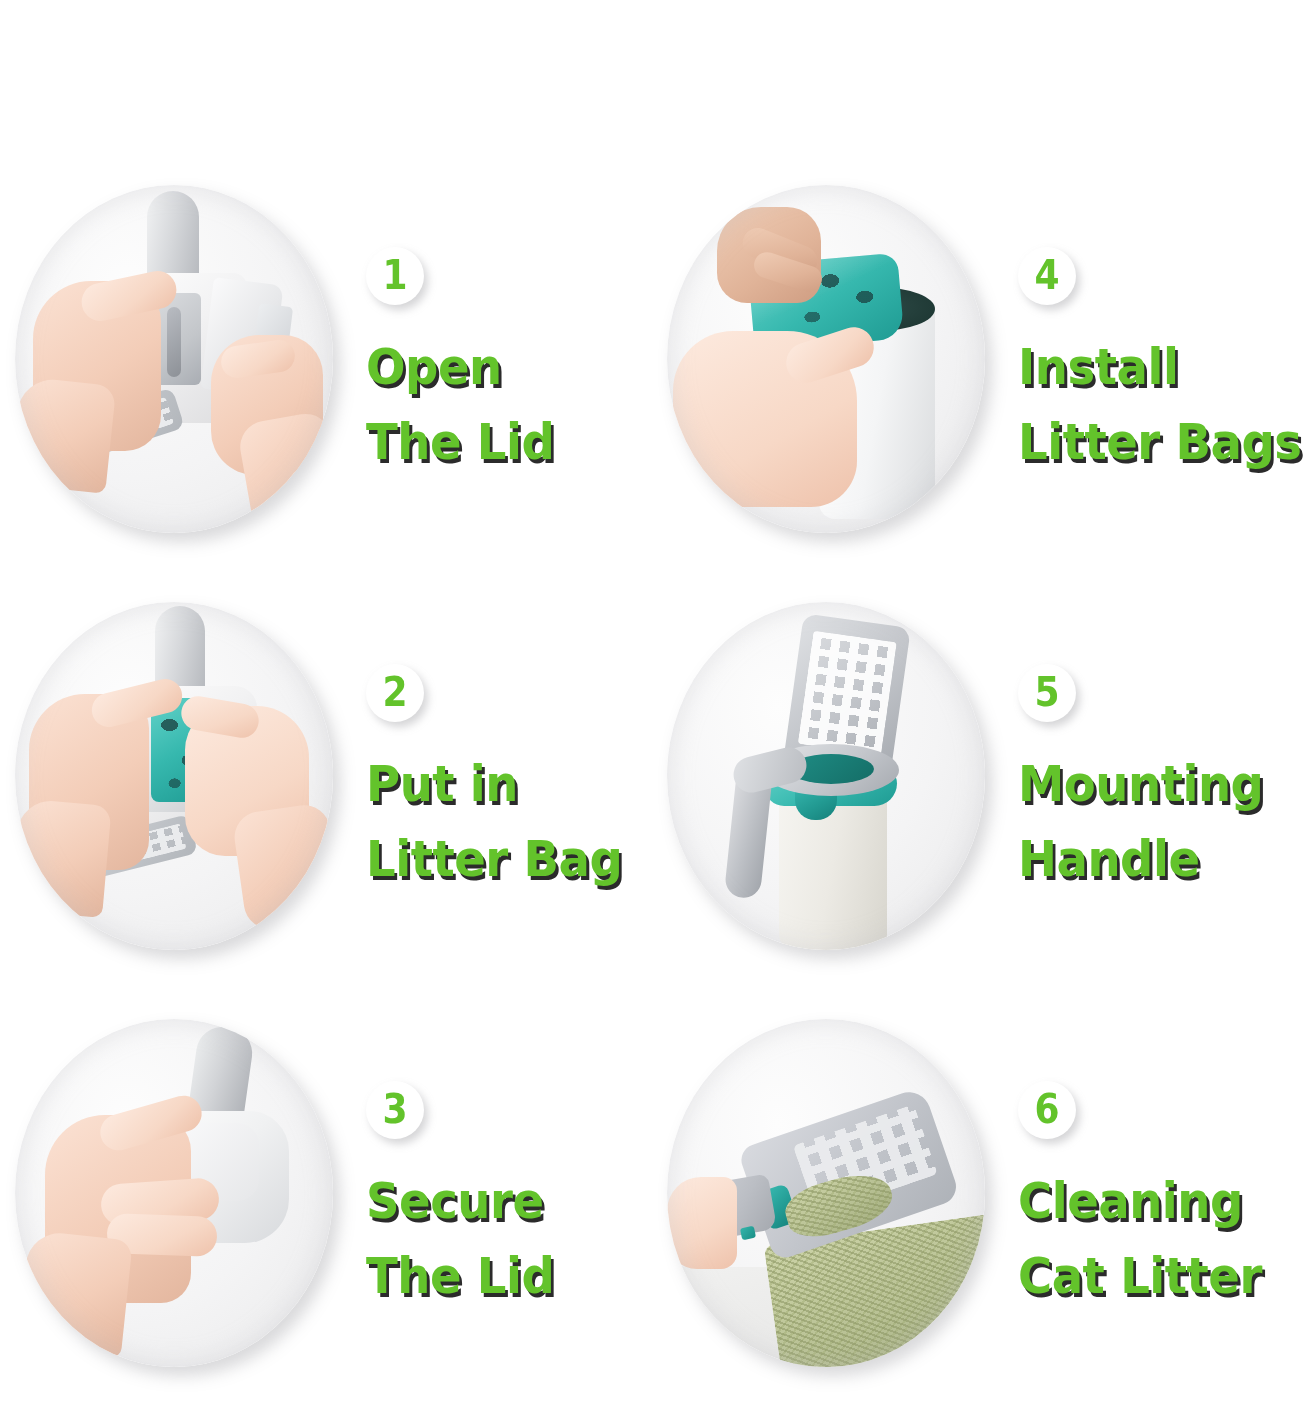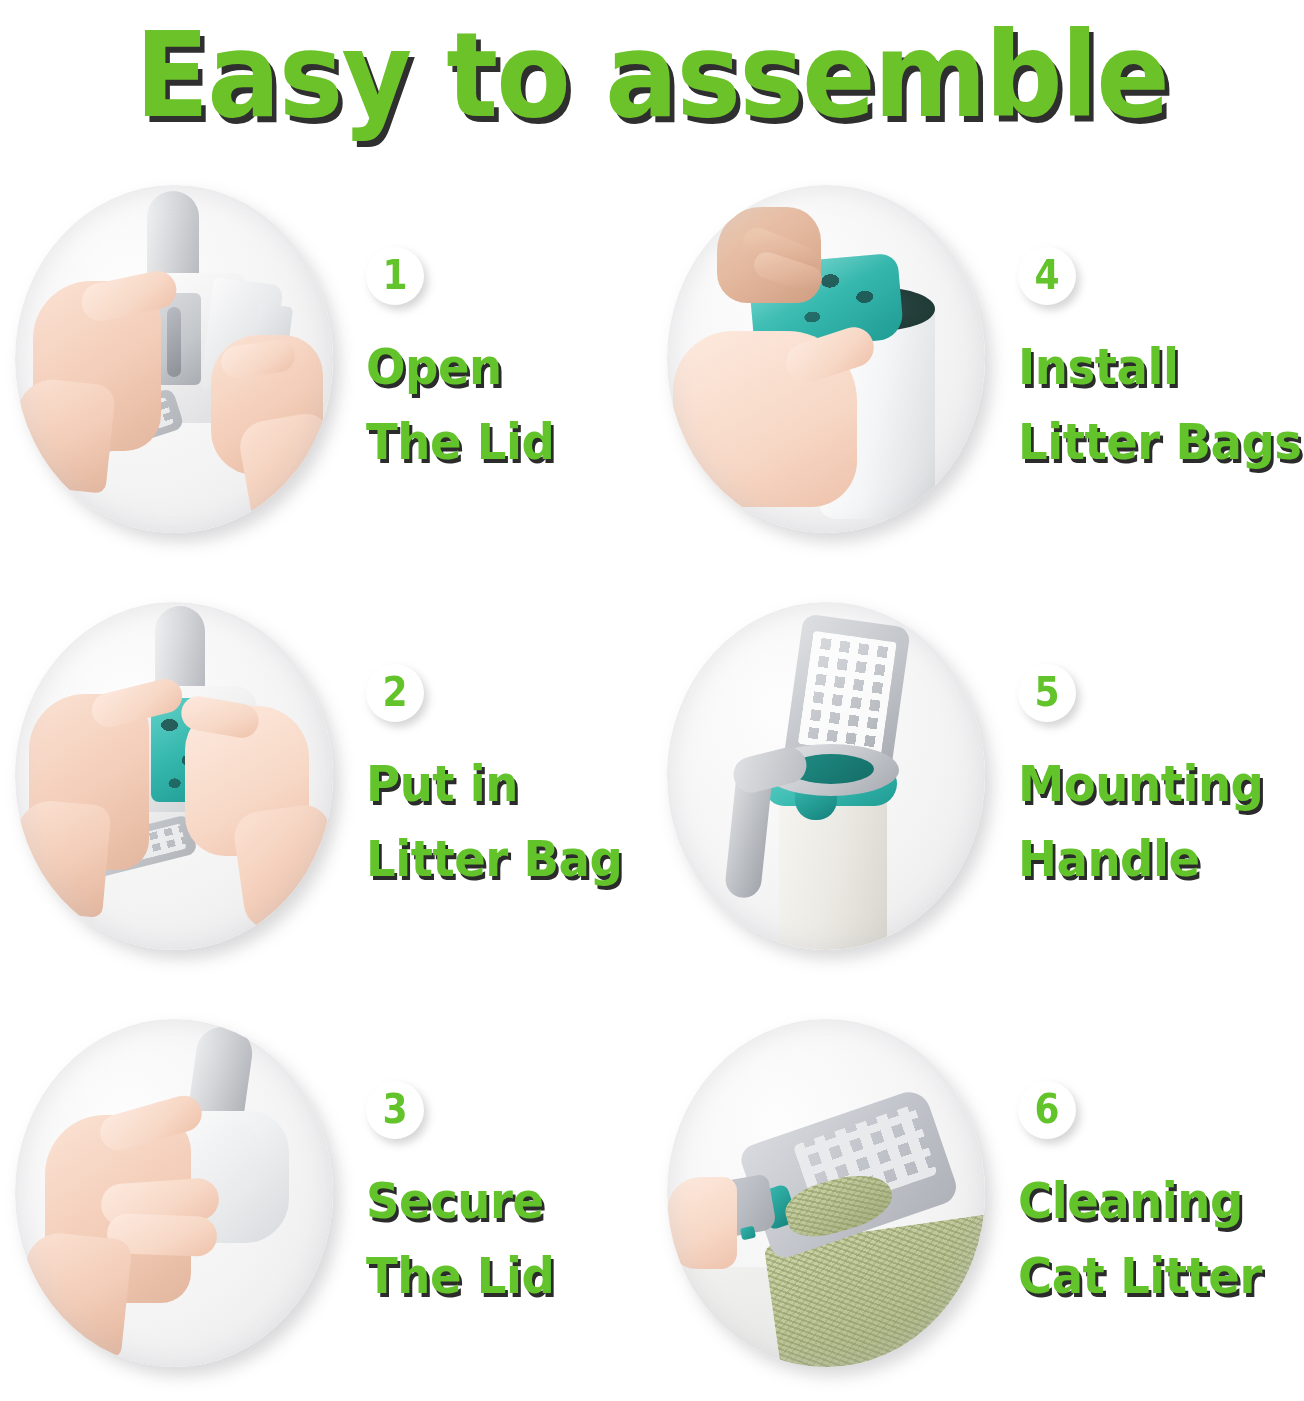--- a/index.html
+++ b/index.html
@@ -285,23 +285,20 @@
                background: linear-gradient(130deg,#d5d7dc 0%,#bbbec4 60%,#a4a8ae 100%); transform: rotate(-10deg); }
   .s6-hand   { width: 70px; height: 92px; left: 0px; top: 158px; border-radius: 34px 14px 16px 30px; }
   .s6-clip   { width: 14px; height: 12px; left: 74px; top: 208px; border-radius: 3px;
                background: linear-gradient(140deg,#33b5ab,#1a8e86); transform: rotate(-12deg); }
 </style>
 </head>
 <body>
 
 <div class="page">
 
-  <div class="title-bar">
-    <div class="title-text">Easy to assemble</div>
-  </div>
 
   <div class="steps-grid">
 
     <div class="step-cell r1">
       <div class="photo-wrap">
         <div class="photo">
           <div class="scene">
             <div class="sh s1-handle"></div>
             <div class="sh s1-body plas-lt"></div>
             <div class="sh s1-inner"></div>

